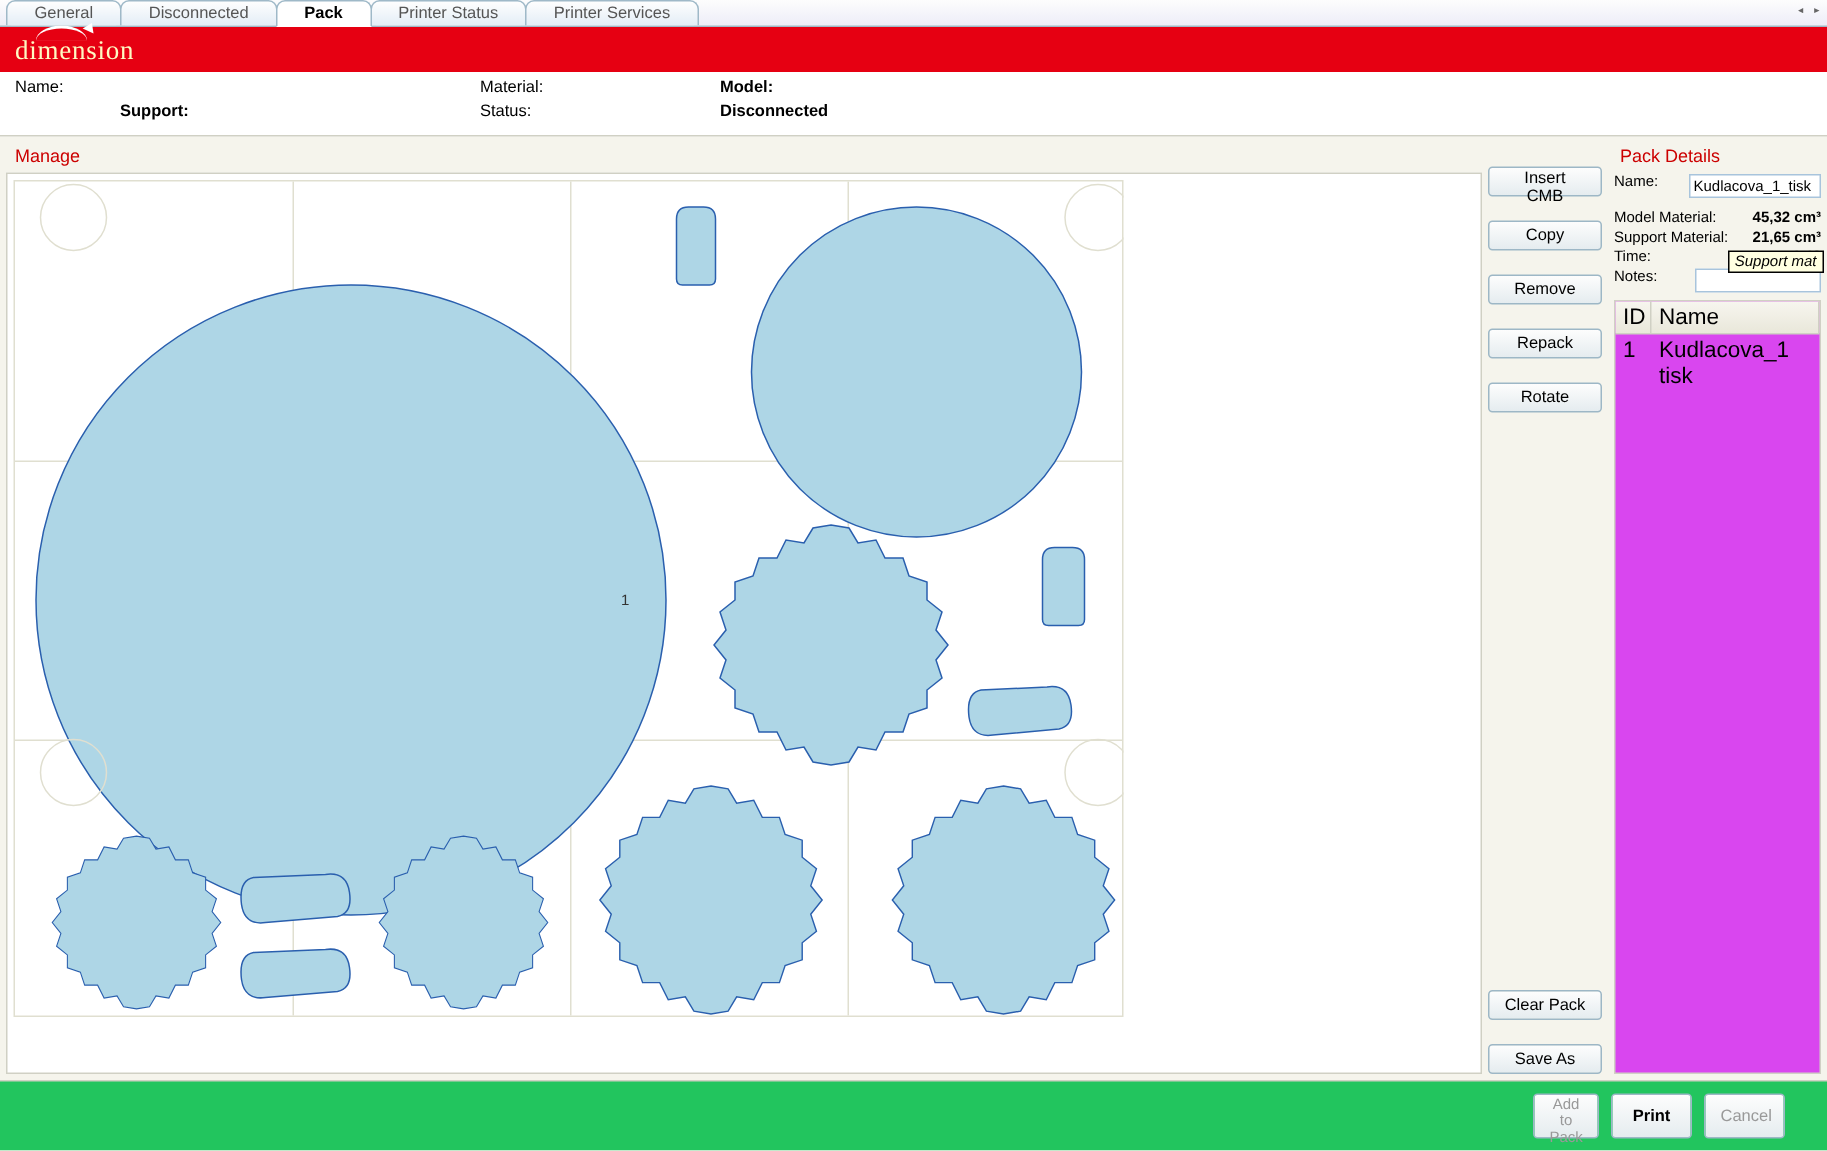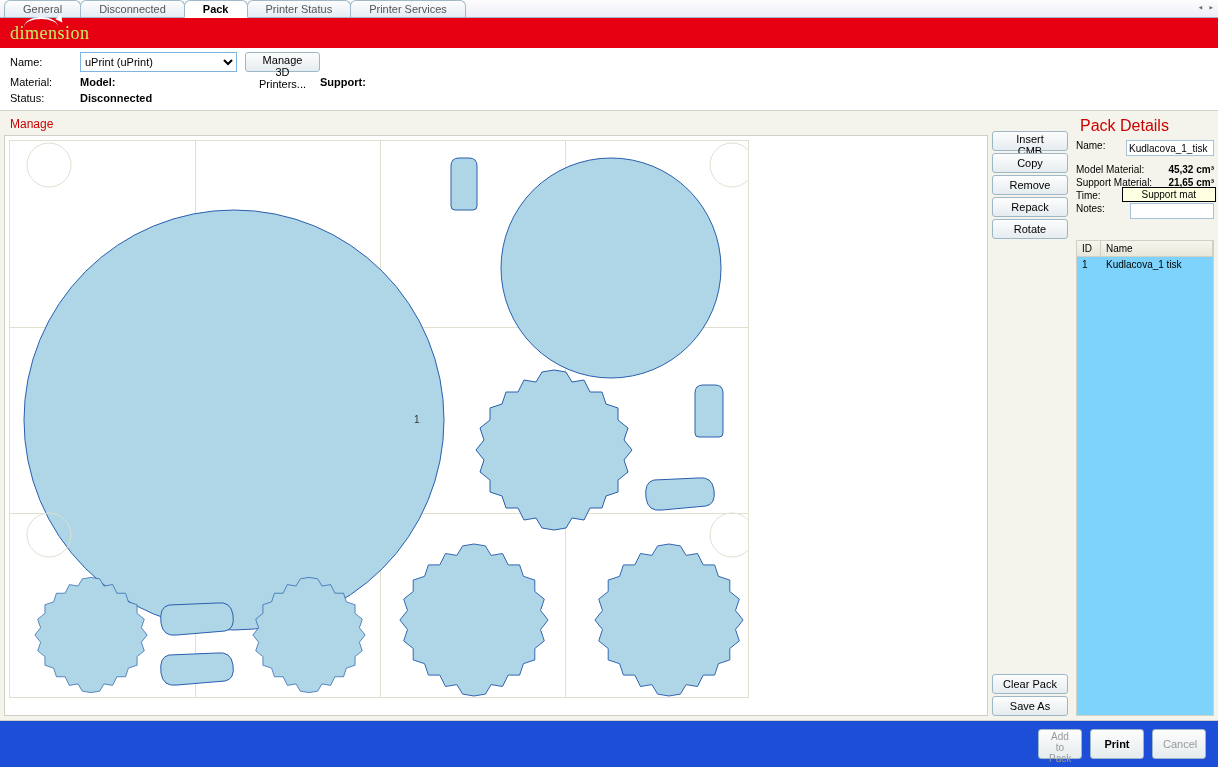--- a/index.html
+++ b/index.html
@@ -63,21 +63,21 @@
 
   
   .banner {
     background: #e60012;
     height: 30px;
     display: flex;
     align-items: center;
     padding-left: 10px;
   }
   .logo {
-    color: #bef264;
+    color: #fef9c3;
     font-family: "Times New Roman", serif;
     font-size: 18px;
     letter-spacing: .5px;
     position: relative;
   }
   .logo-arc {
     position: absolute;
     top: -6px; left: 14px;
     width: 34px; height: 10px;
     border-top: 2px solid #fff;
@@ -159,35 +159,35 @@
   .grid .hline { left:0; right:0; height:1px; }
   svg.parts { position: absolute; left:4px; top:4px; }
   .partlabel { font-size: 10px; fill: #333; }
 
   
   .sidecol {
     width: 80px;
     display: flex;
     flex-direction: column;
     padding-top: 16px;
-    gap: 2px;
+    gap: 16px;
     align-items: stretch;
   }
   .sidecol .spacer { flex: 1 1 auto; }
   .sidecol button.win { width: 76px; }
 
   
   .detailspane {
     width: 138px;
     display: flex;
     flex-direction: column;
   }
   .details-title {
     color: #cc0000;
-    font-size: 16px;
+    font-size: 12px;
     padding: 2px 4px 4px;
   }
   .detailbody {
     background: #f5f4ec;
     padding: 0;
     flex-shrink: 0;
   }
   .kv { display:flex; justify-content:space-between; font-size:10px; padding:1px 0; }
   .kv .k { }
   .kv .v { font-weight:bold;margin-left:14px; }
@@ -195,45 +195,46 @@
     width: 88px; height:16px;
     border:1px solid #a8c4dc;
     font-size:10px;
     padding:0 2px;
   }
   .tip {
     position: absolute;
     background:#ffffe1;
     border:1px solid #000;
     font-size:10px;
-    padding:1px 19px;
+    padding:1px 4px;
     white-space:nowrap;
+    font-style:italic;
   }
 
   .partlist {
-    margin-top: 20px;
+    margin-top: 4px;
     flex: 1 1 auto;
-    background:#7dd3fc;
+    background:#d946ef;
     border:1px solid #d0d0c4;
-    font-size:10px;
+    font-size:15px;
   }
   .partlist .hdr {
     display:flex;
     background: linear-gradient(#f7f6ef,#e9e7da);
     border-bottom:1px solid #d0d0c4;
   }
   .partlist .hdr div { padding:2px 5px; border-right:1px solid #d0d0c4; }
   .partlist .row { display:flex; }
   .partlist .row div { padding:2px 5px; }
 
   
   .footer {
-    background:#1d4ed8;
+    background:#22c55e;
     border-top:1px solid #d0d0c4;
-    padding:8px 12px;
+    padding:8px 28px;
     display:flex;
     justify-content:flex-end;
     gap:8px;
   }
   .footer button.win { width:54px; height:30px; }
   .footer button.add { width:44px; height:30px; font-size:10px; line-height:11px; }
 </style>
 </head>
 <body>
 
@@ -250,26 +251,20 @@
 
   <div class="banner">
     <div class="logo">
       <span class="logo-arc"></span><span class="logo-arrow"></span>
       <span>dimension</span>
     </div>
   </div>
 
   <div class="infostrip">
     <div class="lbl">Name:</div>
-    <div style="grid-column:2/4;display:flex;gap:8px;align-items:center;">
-      <select class="printer">
-        <option>uPrint  (uPrint)</option>
-      </select>
-      <button class="win" style="width:100px">Manage 3D Printers...</button>
-    </div>
     <div></div>
       <div></div>
 
     <div class="lbl">Material:</div>
     <div class="val">Model:</div>
     <div></div>
     <div class="val">Support:</div>
     <div></div>
 
     <div class="lbl">Status:</div>

